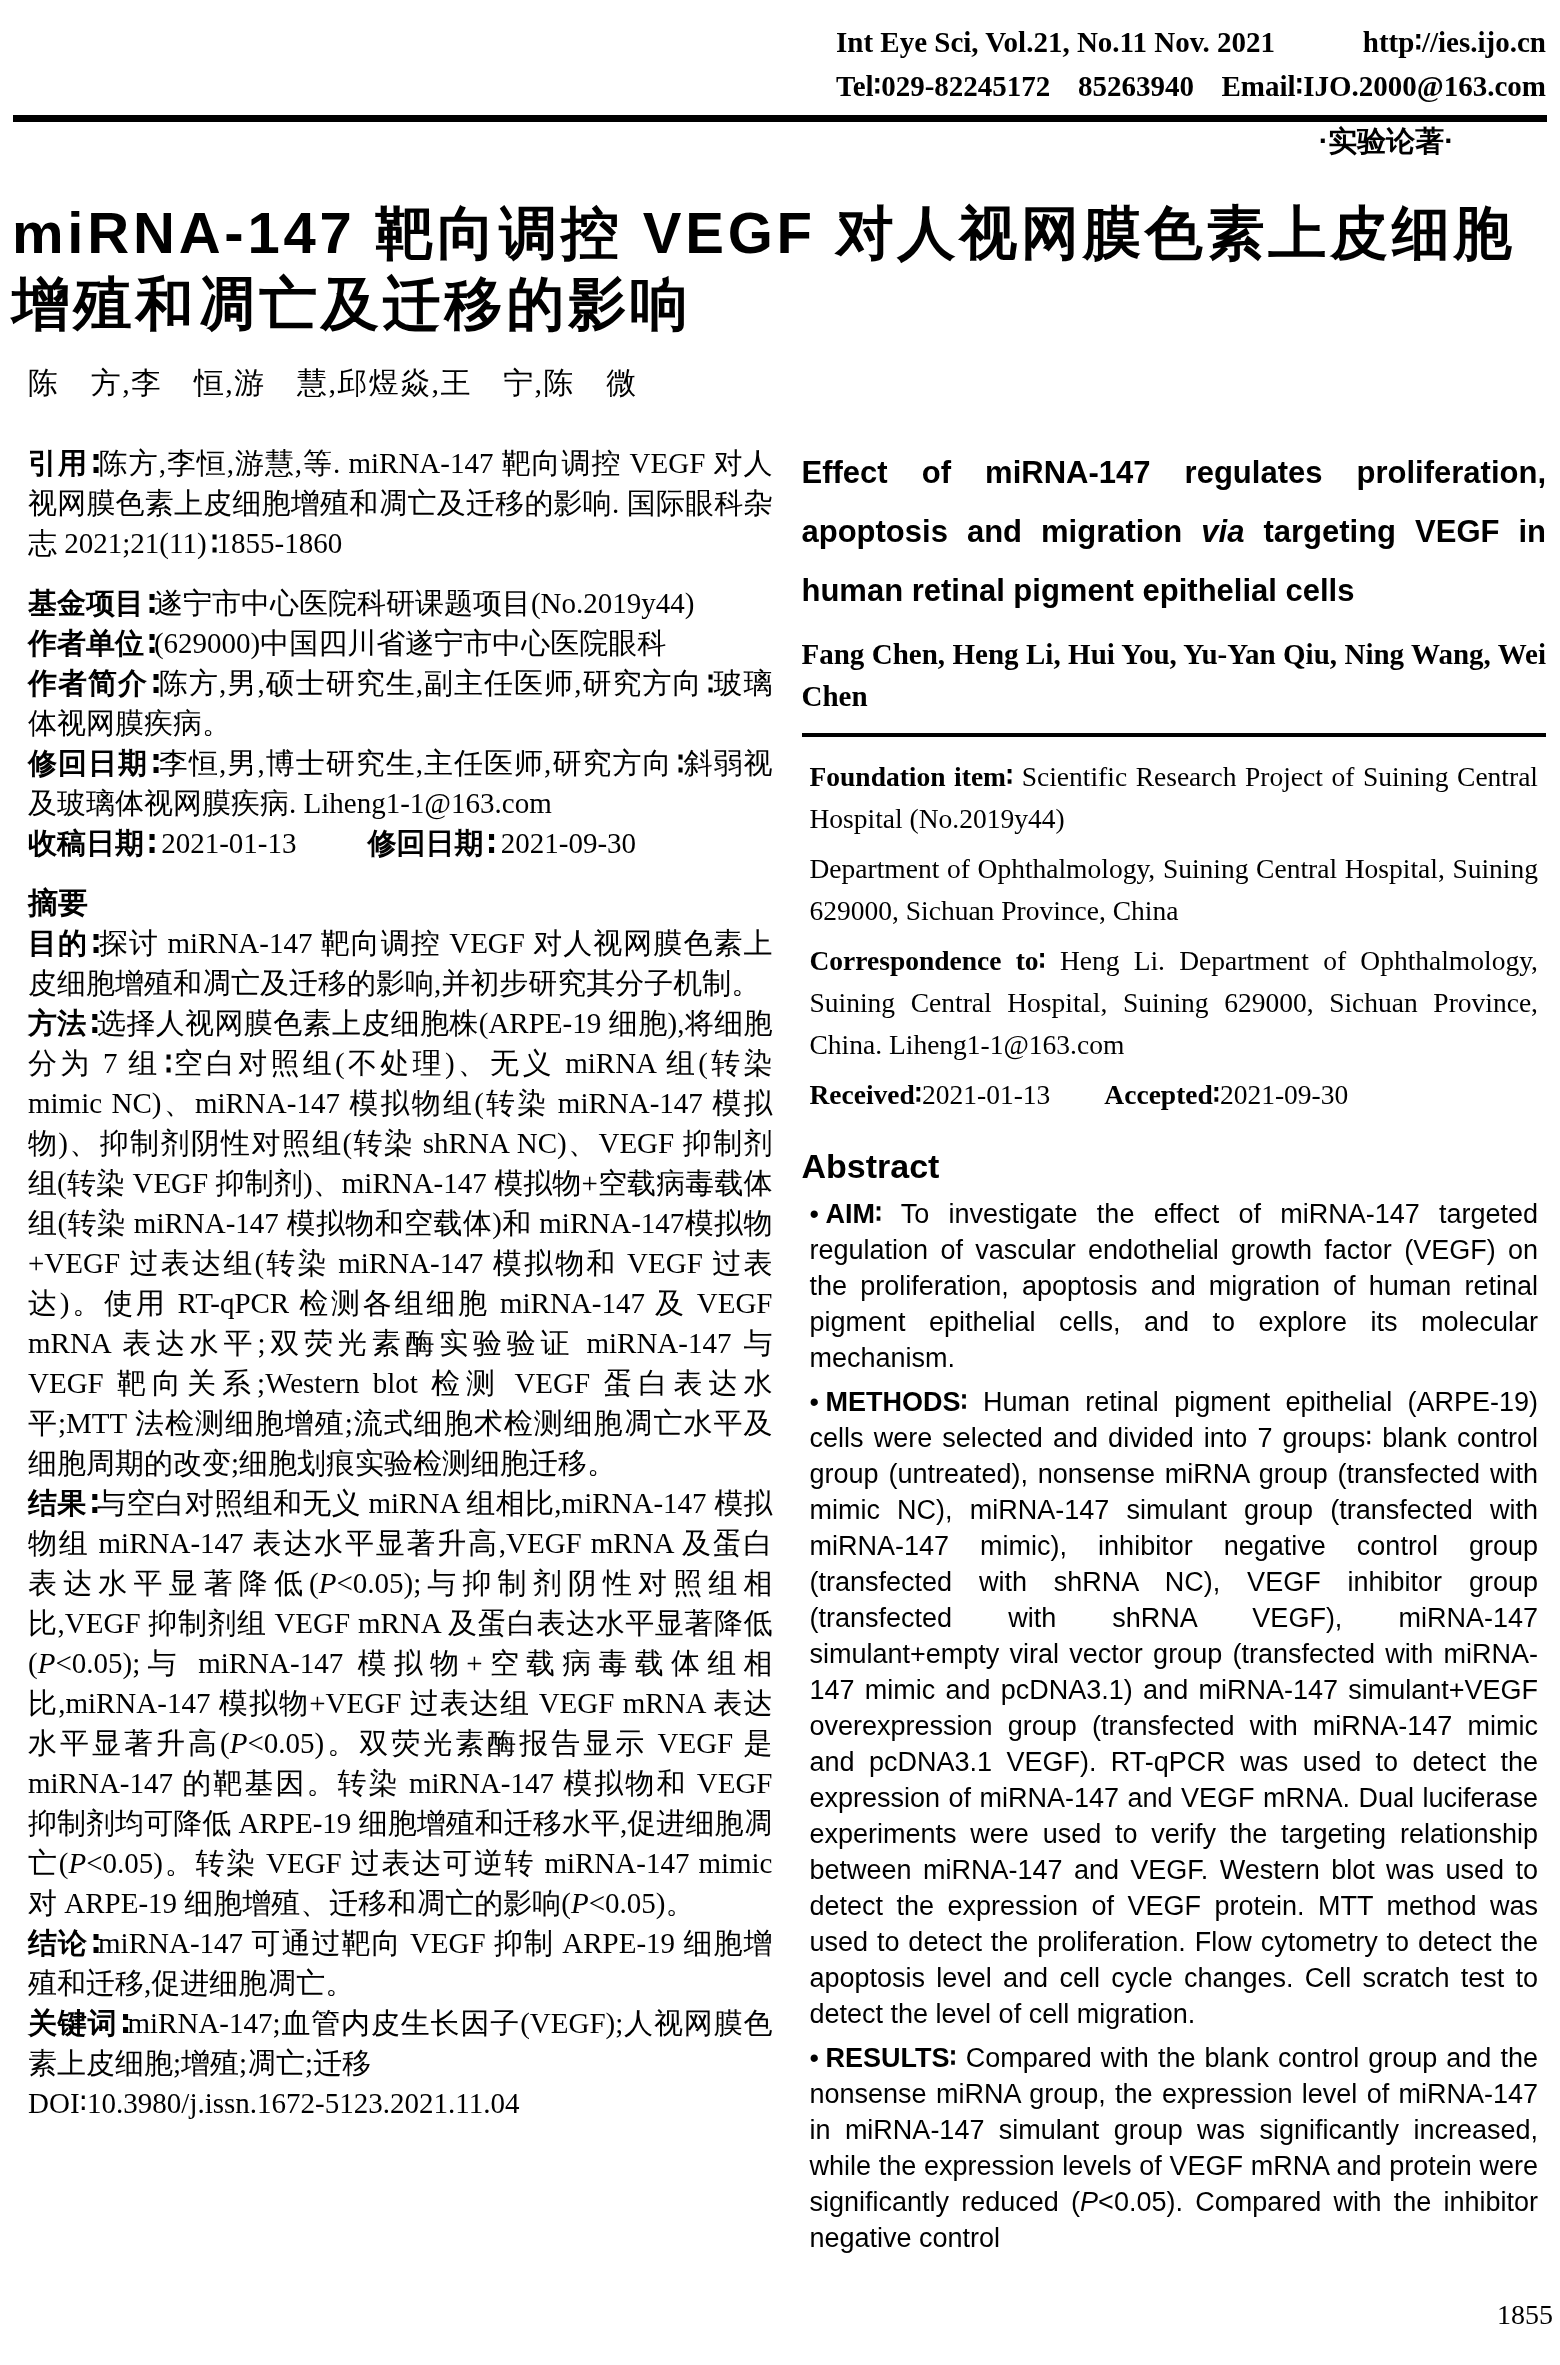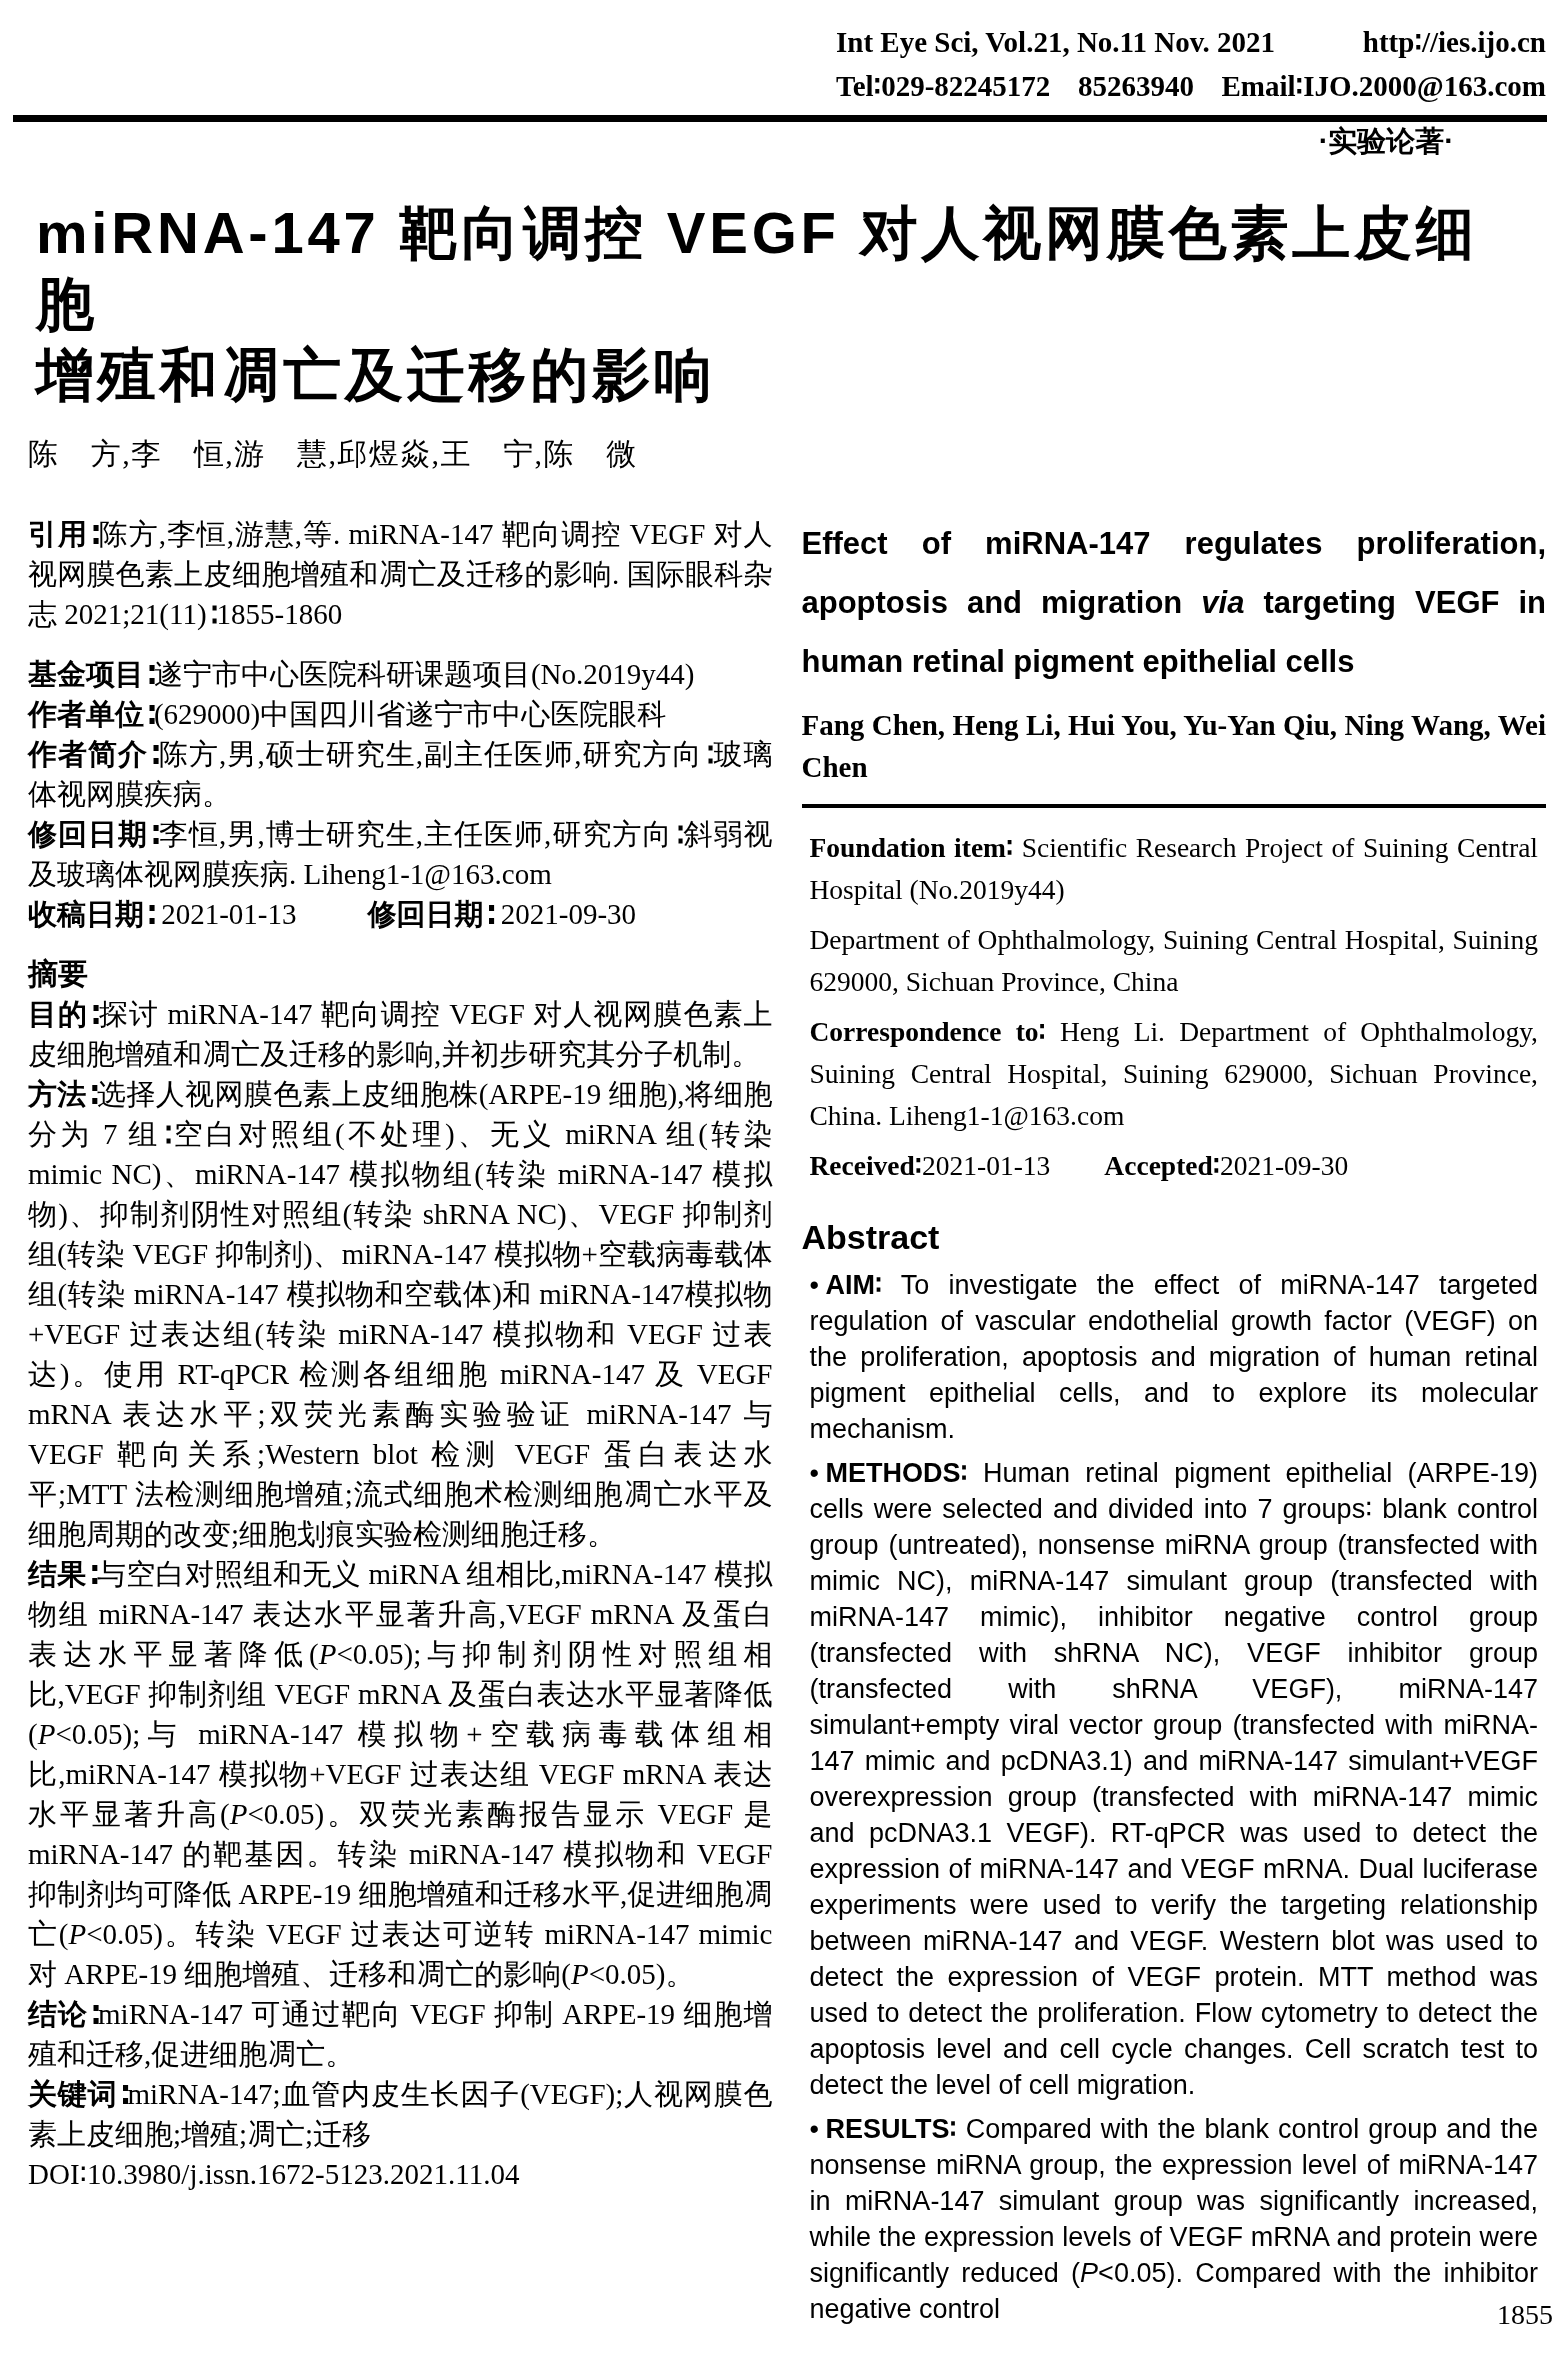--- a/index.html
+++ b/index.html
@@ -7,21 +7,21 @@
         font-family:"Liberation Serif",serif;}
   
   .header-block{width:710px;margin:24.6px 14px 0 auto;}
   .h-line{display:flex;justify-content:space-between;align-items:baseline;
           font-family:"Liberation Serif",serif;font-weight:bold;font-size:29px;line-height:34px;}
   .h-line2{margin-top:10.4px;}
   .header-rule{height:7px;background:#000;margin:12.3px 13.3px 0 13.3px;}
   .article-type{text-align:right;padding-right:106px;
                 font-family:Liberation Sans, sans-serif;font-weight:bold;font-size:29px;}
   
-  .title-cn{margin:35px 28px 0 36px;font-family:"Liberation Sans",sans-serif;font-weight:bold;
+  .title-cn{margin:35px 28px 0 12px;font-family:"Liberation Sans",sans-serif;font-weight:bold;
             font-size:58px;line-height:71px;letter-spacing:3.8px;}
   .authors-cn{margin:24.6px 28px 0 28px;font-size:30px;line-height:38px;letter-spacing:1.4px;}
   
   .columns{display:flex;gap:29px;margin:41px 14px 0 28px;}
   .col{width:747px;}
   
   .col-left{font-size:29px;line-height:40px;text-align:justify;}
   .col-left p{margin:0;}
   .lbl{font-family:"Liberation Sans",sans-serif;font-weight:bold;}
   .gap-s{height:20px;}

